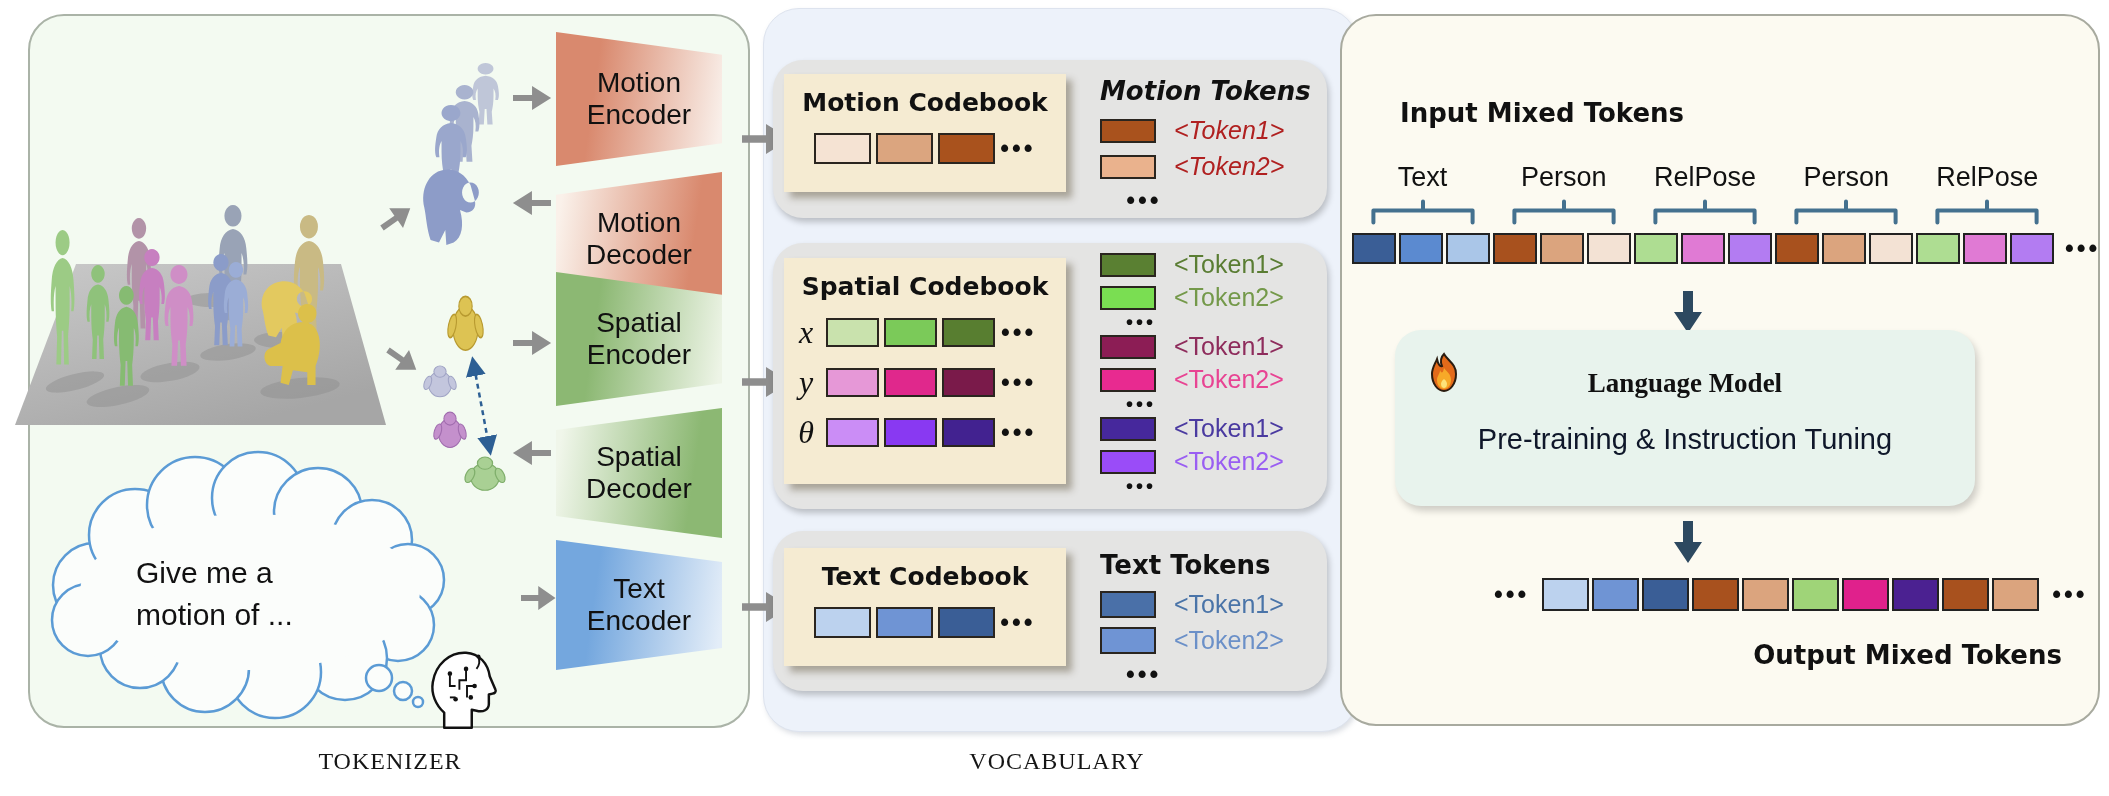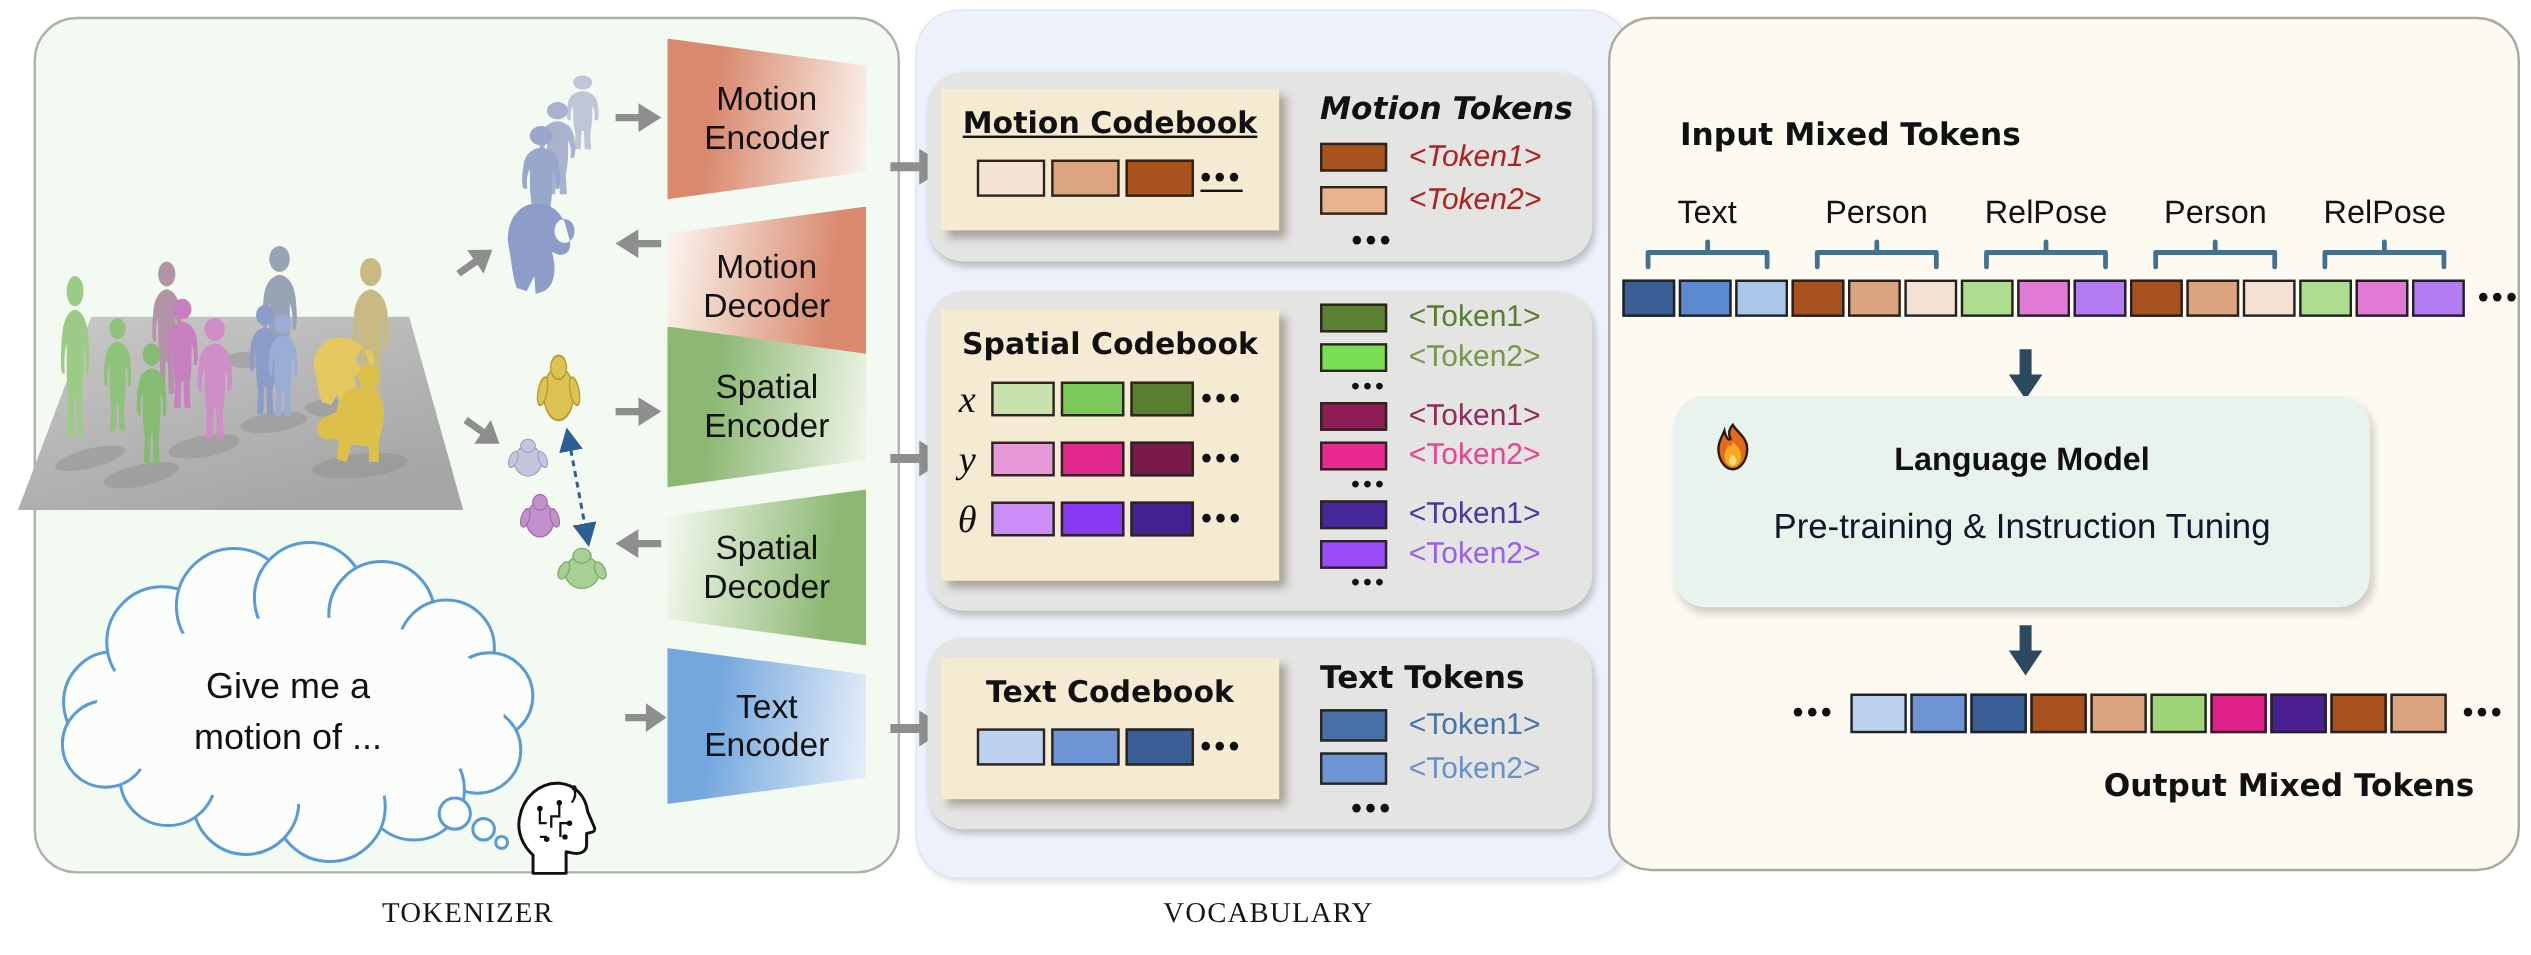--- a/index.html
+++ b/index.html
@@ -14,21 +14,21 @@
   #overlay{position:absolute;left:0;top:0;width:2109px;height:796px;pointer-events:none;}
 
   .caption{position:absolute;width:420px;text-align:center;font-family:"Liberation Serif",serif;
            font-size:24px;letter-spacing:1px;color:#151515;}
 
   
   .trap{position:absolute;left:556px;width:166px;display:flex;flex-direction:column;justify-content:center;
         align-items:center;font-size:28px;line-height:1.14;text-align:center;color:#111;}
   .enc{clip-path:polygon(0 0,100% 17%,100% 83%,0 100%);}
   .dec{clip-path:polygon(0 17%,100% 0,100% 100%,0 83%);}
-  .thought-text{position:absolute;left:120px;top:552px;width:240px;text-align:center;
+  .thought-text{position:absolute;left:136px;top:552px;width:240px;text-align:left;
                 font-size:30px;line-height:1.4;color:#111;}
 
   
   .vocab-box{position:absolute;background:#e4e4e3;border-radius:30px;box-shadow:2px 4px 6px rgba(0,0,0,.22);}
   .codebook{position:absolute;background:#f5ebd2;box-shadow:6px 6px 7px rgba(95,85,60,.45);
             display:flex;flex-direction:column;align-items:center;}
   .cb-title{font-family:"DejaVu Sans",sans-serif;font-weight:700;font-size:25px;color:#111;margin-top:14px;}
   .cb-row{display:flex;align-items:center;gap:5px;margin-top:16px;}
   .sw{display:inline-block;border:2px solid #2a251f;box-sizing:border-box;}
   .cb-swatch{width:57px;height:31px;}
@@ -49,21 +49,21 @@
   .input-title,.output-title{position:absolute;font-family:"DejaVu Sans",sans-serif;font-weight:700;
                              font-size:26px;color:#111;}
   .groups{position:absolute;left:1352px;top:162px;display:flex;}
   .tgroup{width:141.2px;display:flex;flex-direction:column;align-items:center;}
   .glabel{font-size:27px;color:#111;margin-bottom:5px;}
   .chips{position:absolute;display:flex;align-items:center;}
   .chip{height:31px;border:2px solid #222;box-sizing:border-box;flex:0 0 44px;}
   .ochip{height:33px;border:2px solid #222;box-sizing:border-box;flex:0 0 47px;}
   .lm-box{position:absolute;left:1395px;top:330px;width:580px;height:176px;background:#e8f3ed;
           border-radius:26px;box-shadow:3px 5px 7px rgba(0,0,0,.18);text-align:center;}
-  .lm-title{font-family:Liberation Sans, sans-serif;font-weight:700;font-size:27px;color:#111;margin-top:38px;}
+  .lm-title{font-family:Liberation Serif, serif;font-weight:700;font-size:27px;color:#111;margin-top:38px;}
   .lm-sub{font-size:29px;color:#0f172a;margin-top:24px;}
 </style>
 </head>
 <body>
 
 <div id="stage">
 
   <div id="t-panel" class="panel"></div>
   <div id="v-panel" class="panel"></div>
   <div id="m-panel" class="panel"></div>
@@ -214,21 +214,21 @@
     <span>Text</span>
     <span>Encoder</span>
   </div>
   <div class="thought-text">
     <div>Give me a</div>
     <div>motion of ...</div>
   </div>
   <div class="caption" style="left:180px;top:748px;">TOKENIZER</div>
 
   <div class="vocab-box" style="left:773px;top:60px;width:554px;height:158px;"></div>
-  <div class="codebook" style="left:784px;top:74px;width:282px;height:118px;text-decoration:underline;">
+  <div class="codebook" style="left:784px;top:74px;width:282px;height:118px;">
     <div class="cb-title">Motion Codebook</div>
     <div class="cb-row">
       <span class="srow">
           <span class="sw cb-swatch" style="background: rgb(245, 227, 211);"></span>
           <span class="sw cb-swatch" style="background: rgb(219, 165, 127);"></span>
           <span class="sw cb-swatch" style="background: rgb(169, 82, 29);"></span>
         </span>
       <span class="dots">•••</span>
     </div>
   </div>

